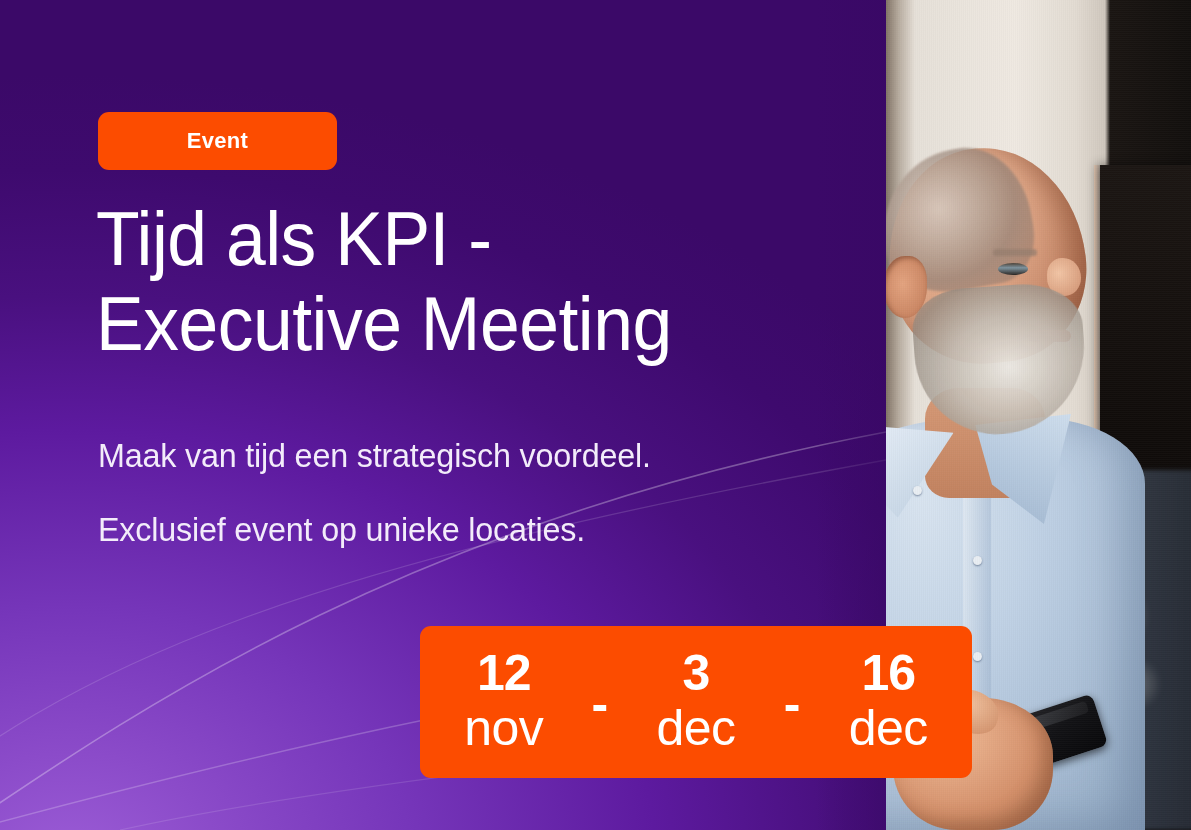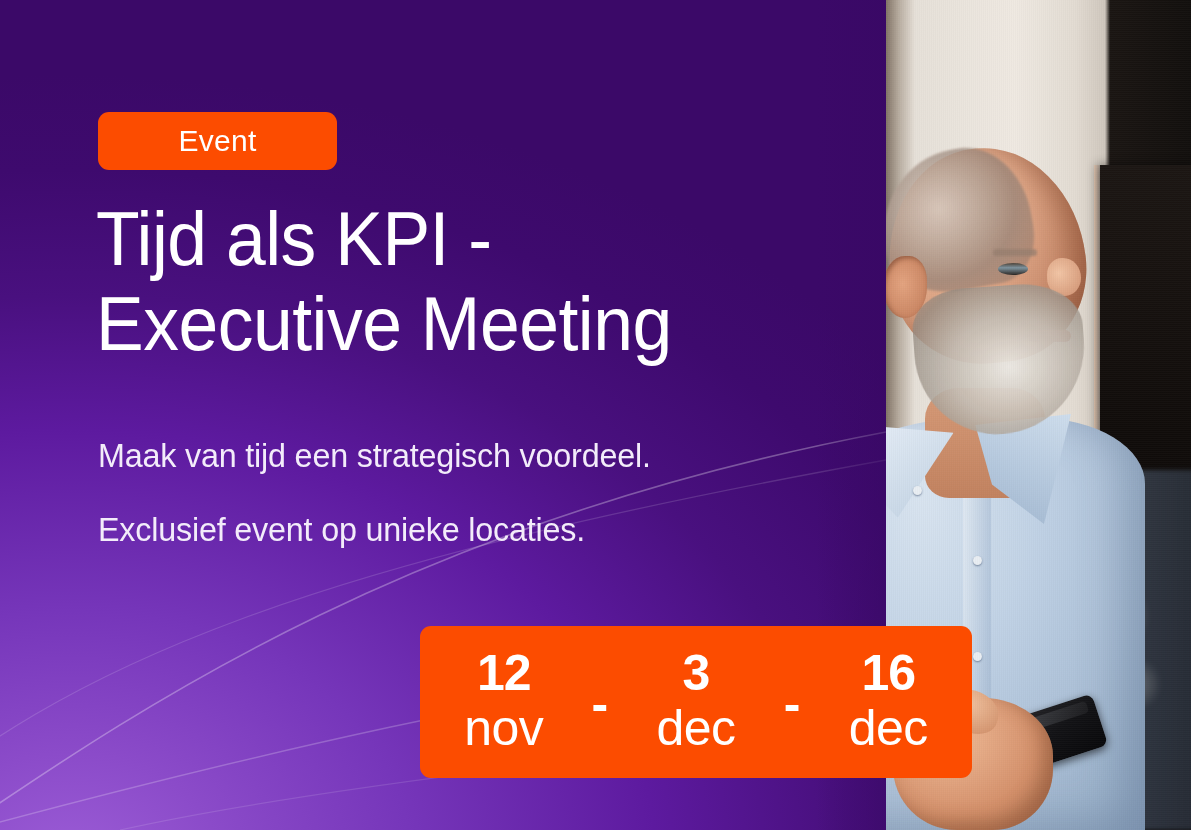--- a/index.html
+++ b/index.html
@@ -179,21 +179,21 @@
 
   
   #event-badge{
     position:absolute; left:98px; top:112px;
     width:239px; height:58px;
     background:#fc4c00;
     border-radius:11px;
     display:flex; align-items:center; justify-content:center;
   }
   #event-badge .label{
-    color:#fff; font-size:30px; font-weight:normal;
+    color:#fff; font-size:22px; font-weight:bold;
     letter-spacing:.3px; line-height:1;
   }
 
   
   #headline{
     position:absolute; left:96px; top:196px; width:760px;
     color:#fff;
     font-size:76px;
     line-height:85px;
     font-weight:300;

